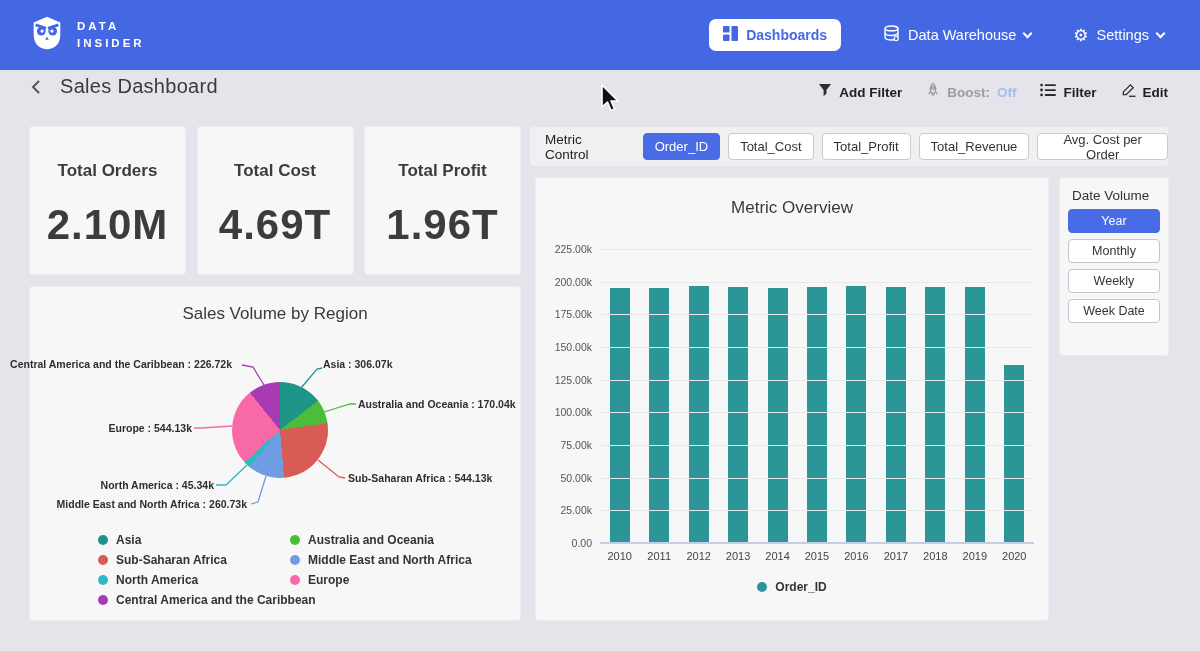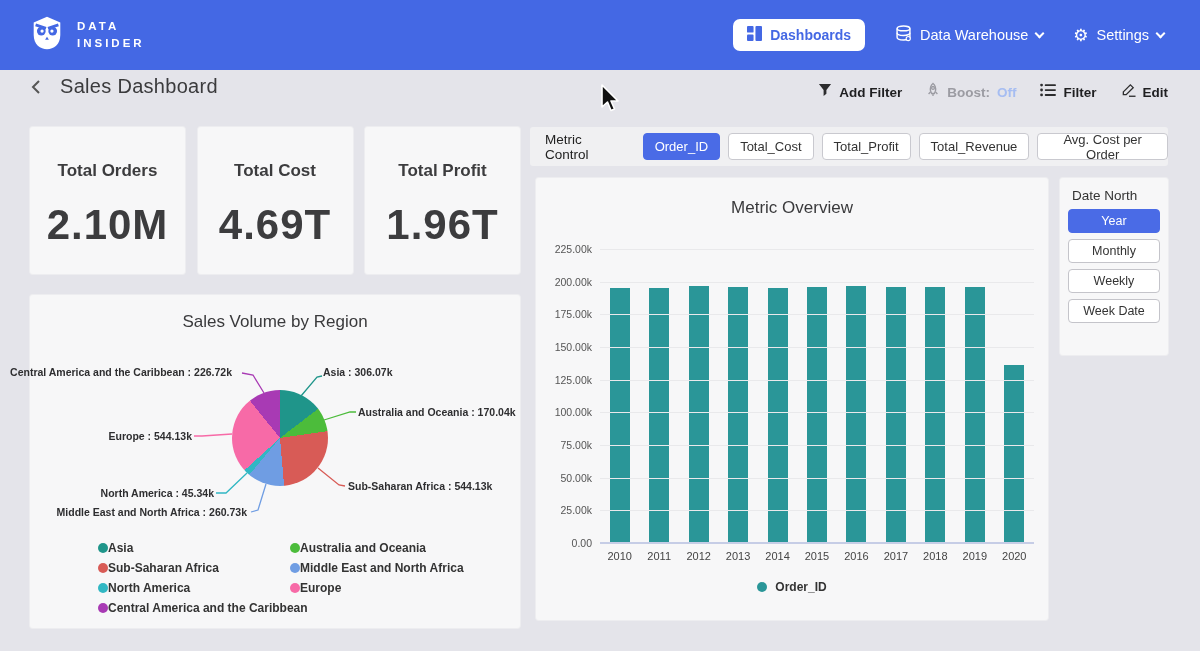--- a/index.html
+++ b/index.html
@@ -8,21 +8,21 @@
     position:relative; overflow:hidden;
     background:#e4e4ea;
     font-family:"Liberation Sans", sans-serif;
     color:#333;
   }
   
   .navbar { position:absolute; top:0; left:0; width:1200px; height:70px;
     background:#4468e4; display:flex; align-items:center; z-index:5; }
   .brand { display:flex; align-items:center; gap:11px; padding-left:28px; }
   .brand-text { color:#fff; font-size:11.5px; font-weight:bold; letter-spacing:3px; line-height:1.45; }
-  .nav-right { margin-left:auto; display:flex; align-items:center; gap:30px; padding-right:36px; }
+  .nav-right { margin-left:auto; display:flex; align-items:center; gap:42px; padding-right:36px; }
   .nav-pill { background:#fff; color:#4468e4; display:flex; align-items:center; gap:8px;
     padding:7px 14px; border-radius:7px; font-size:14px; font-weight:bold; border:none; cursor:default; }
   .nav-item { display:flex; align-items:center; gap:8px; color:#fff; font-size:14.5px; font-weight:500; }
   .caret { width:7px; height:7px; border-right:2px solid #fff; border-bottom:2px solid #fff;
     transform:rotate(45deg); margin-top:-4px; }
   
   .page-header { position:absolute; top:75px; left:28px; display:flex; align-items:center; gap:16px; }
   .page-title { font-size:20px; color:#3b3b3d; letter-spacing:0.3px; }
   .toolbar { position:absolute; top:82px; right:32px; display:flex; align-items:center; gap:24px;
     font-size:13.5px; font-weight:bold; color:#1f1f21; }
@@ -58,37 +58,37 @@
     display:flex; align-items:flex-end; }
   .bar-slot { flex:1; display:flex; justify-content:center; align-items:flex-end; height:100%; }
   .bar { width:20px; }
   #bar-xlabels { position:absolute; left:64px; top:372px; width:434px; display:flex; }
   .xlabel { flex:1; text-align:center; font-size:11px; color:#444; }
   .bar-legend { position:absolute; top:402px; left:0; width:100%;
     display:flex; justify-content:center; align-items:center; gap:8px;
     font-size:12px; font-weight:bold; color:#333; }
   .dot { width:10px; height:10px; border-radius:50%; display:inline-block; }
   
-  .pie-card { left:30px; top:287px; width:490px; height:333px;margin-top:8px; }
+  .pie-card { left:30px; top:287px; width:490px; height:333px; }
   .pie-title { position:absolute; top:17px; left:0; width:100%; text-align:center;
     font-size:17px; color:#3a3a3c; }
   #pie-circle { position:absolute; left:202px; top:95px; width:96px; height:96px; border-radius:50%; }
   #pie-lines { position:absolute; left:0; top:0; width:490px; height:333px; pointer-events:none; }
   .pie-label { position:absolute; font-size:10.5px; font-weight:bold; color:#2e2e30; white-space:nowrap; }
   .pl0 { left:293px; top:71px; }
   .pl1 { left:328px; top:111px; }
   .pl2 { left:318px; top:185px; }
   .pl3 { right:273px; top:211px; }
   .pl4 { right:306px; top:192px; }
   .pl5 { right:328px; top:135px; }
   .pl6 { right:288px; top:71px; }
   .pie-legend-col { position:absolute; top:246px; display:flex; flex-direction:column; gap:6px; }
   #pie-legend-col0 { left:68px; }
   #pie-legend-col1 { left:260px; }
-  .pleg-item { display:flex; align-items:center; font-size:12px; font-weight:bold; color:#333; }
+  .pleg-item { display:flex; align-items:center; gap:8px; font-size:12px; font-weight:bold; color:#333; }
   
   .date-card { left:1060px; top:178px; width:108px; height:177px; }
   .date-title { position:absolute; top:10px; left:12px; font-size:13.5px; color:#333; }
   #date-buttons { position:absolute; top:31px; left:8px; display:flex; flex-direction:column; gap:6px; }
   .dbtn { width:92px; height:24px; background:#fff; border:1px solid #c4c4ca; border-radius:4px;
     font-size:12.5px; color:#333; font-family:inherit; }
   .dbtn.active { background:#4a6be6; border-color:#4a6be6; color:#fff; }
   
   #cursor { position:absolute; left:600px; top:84px; z-index:50; }
 </style>
@@ -348,21 +348,21 @@
         <span>Middle East and North Africa</span>
       </div>
       <div class="pleg-item">
         <span class="dot" style="background: rgb(247, 106, 167);"></span>
         <span>Europe</span>
       </div>
     </div>
 </div>
 
 <div class="card date-card">
-  <div class="date-title">Date North</div>
+  <div class="date-title">Date Volume</div>
   <div id="date-buttons">
       <button class="dbtn active">Year</button>
       <button class="dbtn">Monthly</button>
       <button class="dbtn">Weekly</button>
       <button class="dbtn">Week Date</button>
     </div>
 </div>
 
 <div id="cursor">
   <svg width="22" height="28" viewBox="0 0 22 28">

